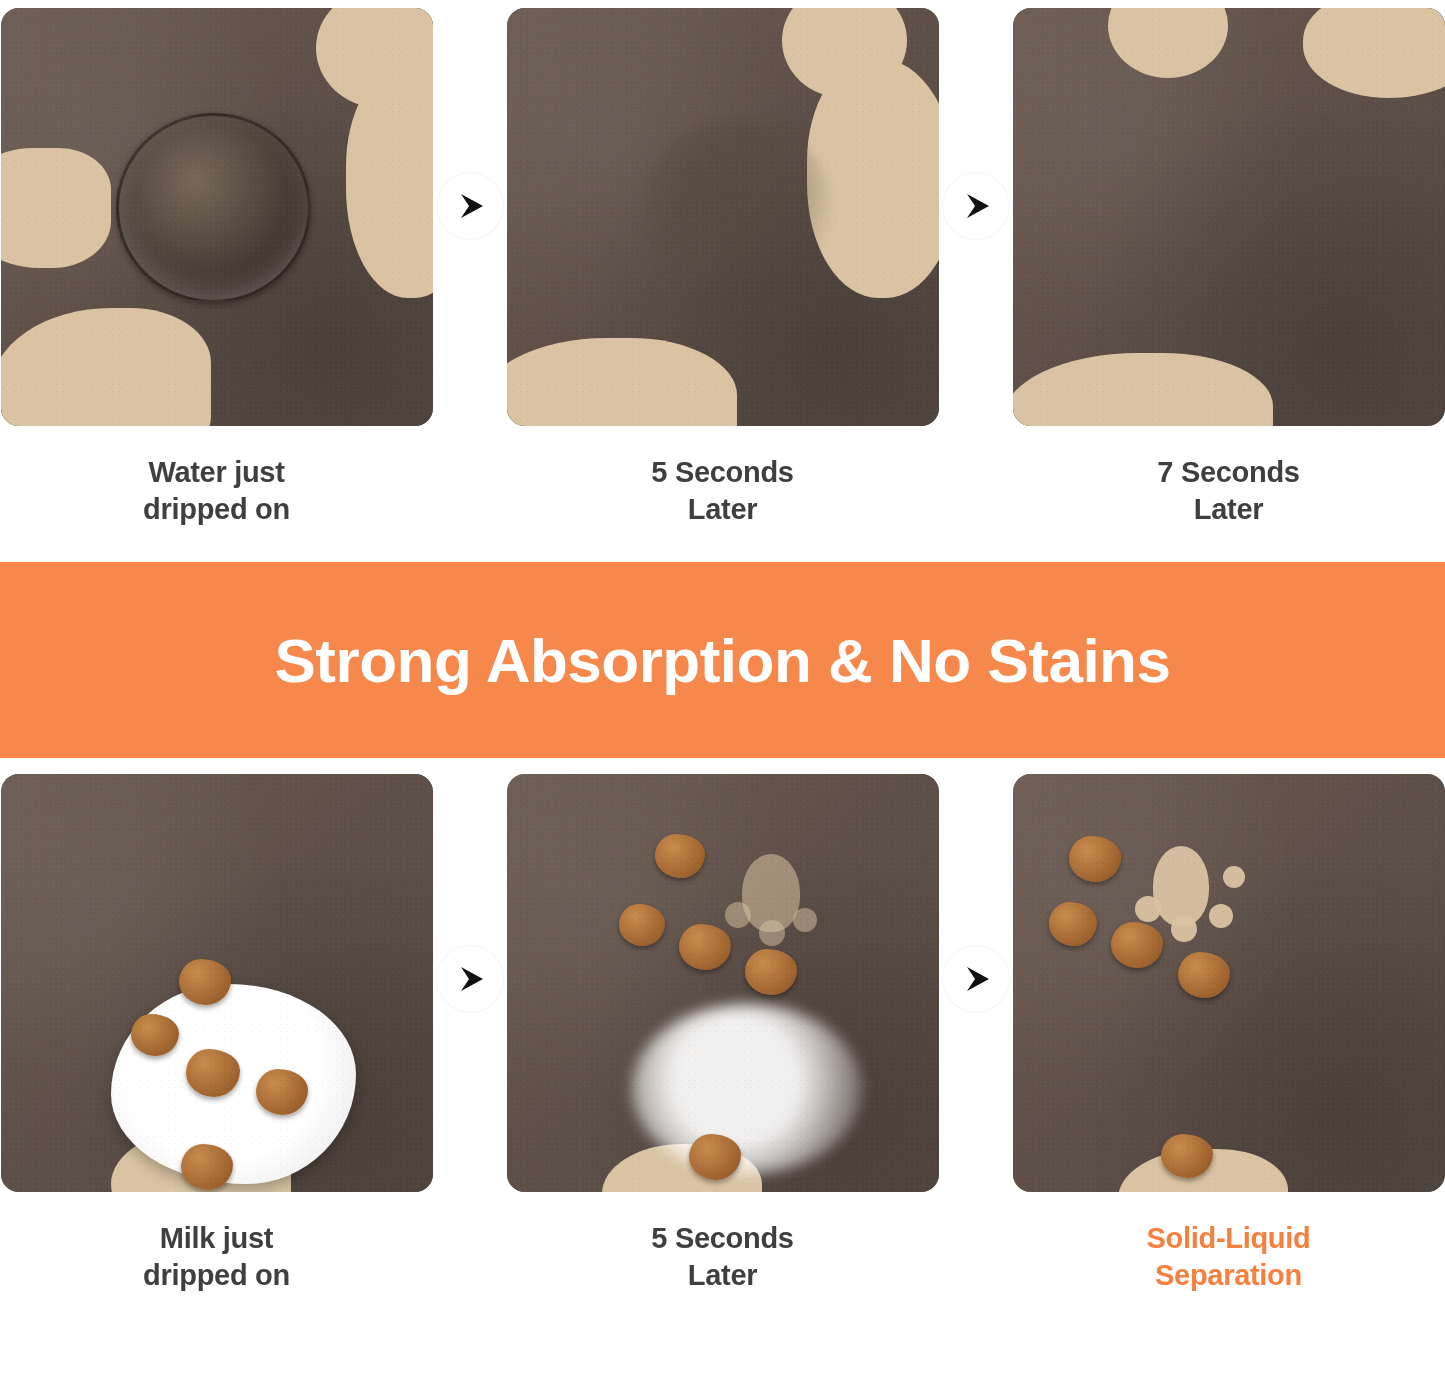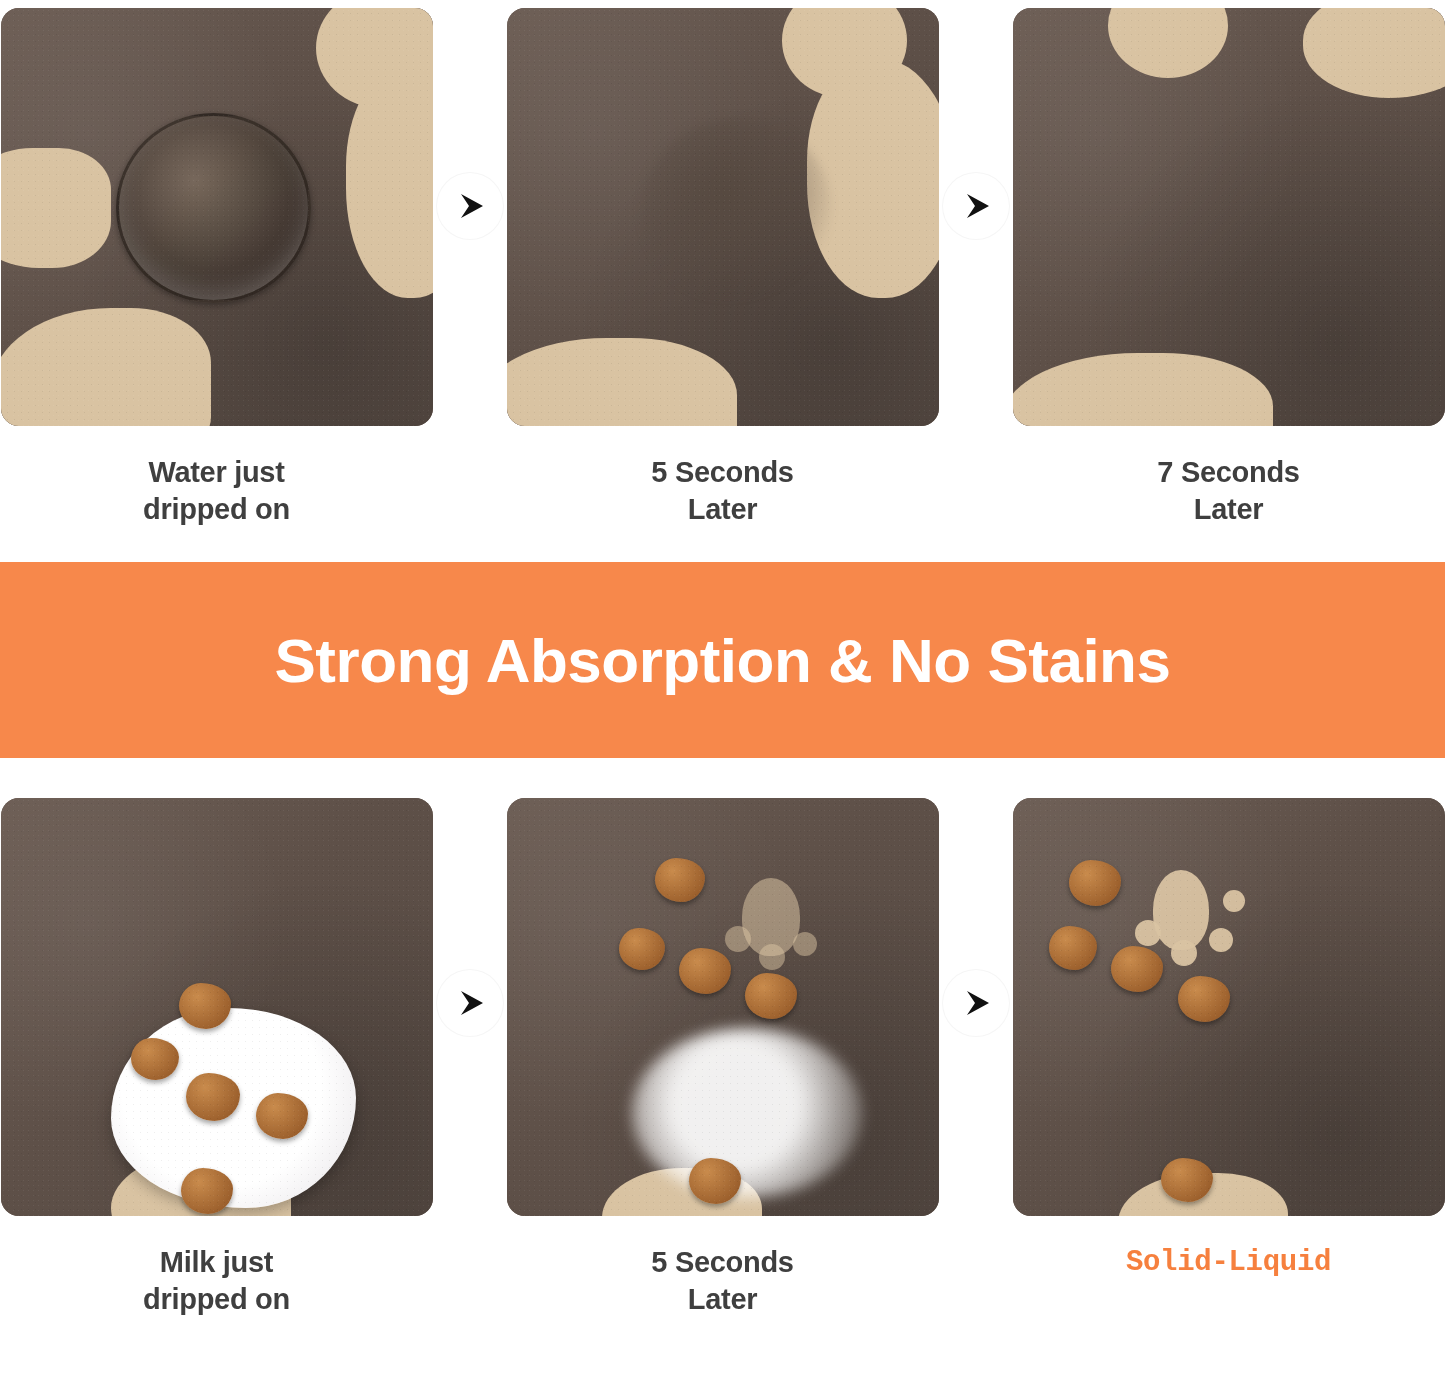--- a/index.html
+++ b/index.html
@@ -33,21 +33,21 @@
   }
   .caption {
     text-align: center;
     font-size: 29px;
     font-weight: bold;
     line-height: 1.28;
     color: #3f3f3f;
     padding-top: 28px;
     letter-spacing: -0.3px;
   }
-  .caption.accent { color: #f6803e; font-family: Liberation Mono, monospace; }
+  .caption.accent { color: #f6803e; }
 
   .arrow-wrap {
     width: 74px;
     display: flex;
     justify-content: center;
     align-items: flex-start;
     padding-top: 165px;
   }
   .arrow {
     width: 66px;
@@ -210,21 +210,21 @@
         <div>Later</div>
       </div>
     </div>
 
   </div>
 
   <div class="banner">
     <div class="banner-text">Strong Absorption &amp; No Stains</div>
   </div>
 
-  <div class="row" style="padding-top:40px;">
+  <div class="row" style="padding-top:16px;">
 
     <div class="cell">
       <div class="photo">
         <div class="mat-dark"></div>
         <div class="bone" style="left:110px; top:355px; width:180px; height:110px; border-radius:55% 45% 40% 55%;"></div>
         <div class="blob milk1"></div>
         <div class="kibble" style="left:178px; top:185px; width:52px; height:46px;"></div>
         <div class="kibble" style="left:130px; top:240px; width:48px; height:42px;"></div>
         <div class="kibble" style="left:185px; top:275px; width:54px; height:48px;"></div>
         <div class="kibble" style="left:255px; top:295px; width:52px; height:46px;"></div>
@@ -286,18 +286,19 @@
         <div class="pawpad" style="left:210px; top:92px; width:22px; height:22px;"></div>
         <div class="kibble" style="left:56px; top:62px; width:52px; height:46px;"></div>
         <div class="kibble" style="left:36px; top:128px; width:48px; height:44px;"></div>
         <div class="kibble" style="left:98px; top:148px; width:52px; height:46px;"></div>
         <div class="kibble" style="left:165px; top:178px; width:52px; height:46px;"></div>
         <div class="kibble" style="left:148px; top:360px; width:52px; height:44px;"></div>
         <div class="noise"></div>
       </div>
       <div class="caption accent">
         <div>Solid-Liquid</div>
+        <div>Separation</div>
       </div>
     </div>
 
   </div>
 
 </div>
 
 </body></html>

